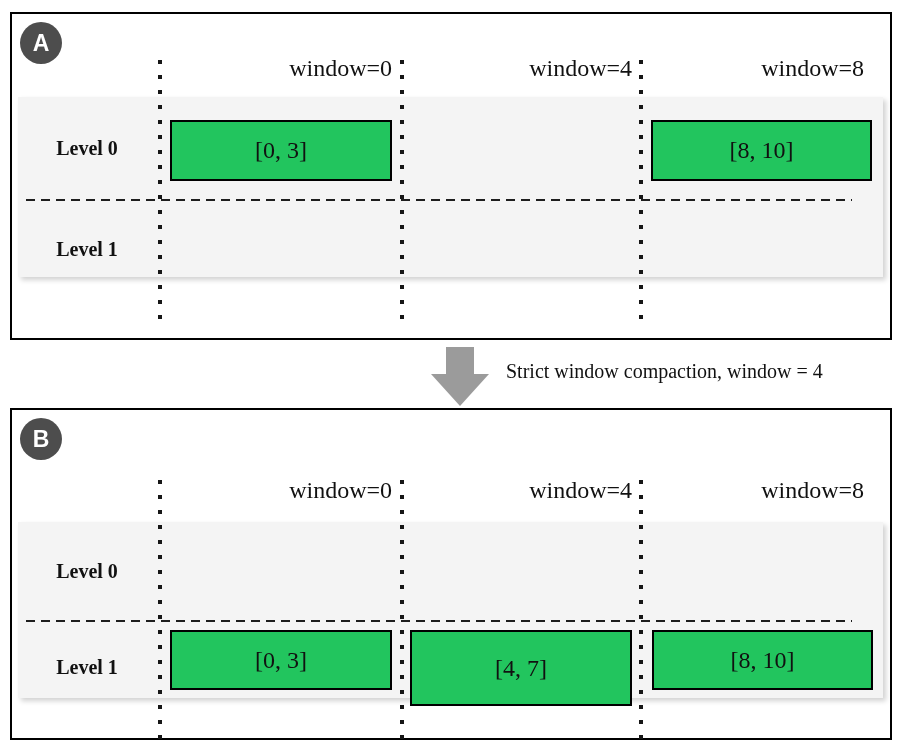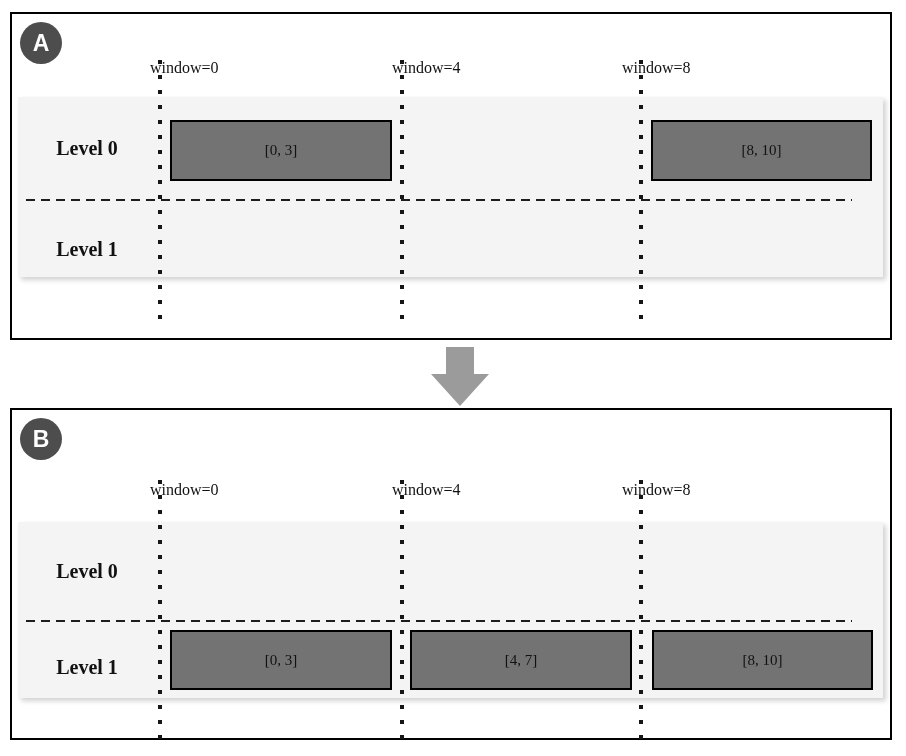--- a/index.html
+++ b/index.html
@@ -40,22 +40,22 @@
     left: 18px;
     width: 865px;
     background: #f4f4f4;
     box-shadow: 3px 3px 5px rgba(0,0,0,0.18);
     z-index: 1;
   }
   .colhead {
     position: absolute;
     height: 24px;
     line-height: 24px;
-    text-align: left;
-    font-size: 16px;
+    text-align: right;
+    font-size: 24px;
     z-index: 4;
   }
   .vdots {
     position: absolute;
     width: 4px;
     background-image: repeating-linear-gradient(
       to bottom, #161616 0px, #161616 4px, transparent 4px, transparent 15px);
     z-index: 3;
   }
   .hdash {
@@ -73,27 +73,27 @@
     width: 120px;
     height: 24px;
     line-height: 24px;
     text-align: center;
     font-size: 20px;
     z-index: 4;
     font-weight: bold;
   }
   .ibox {
     position: absolute;
-    background: #737373;
+    background: #22c55e;
     border: 2px solid #000000;
     box-sizing: border-box;
     display: flex;
     align-items: center;
     justify-content: center;
-    font-size: 15px;
+    font-size: 24px;
     z-index: 5;
   }
   .arrow-wrap {
     position: absolute;
     left: 430px;
     top: 347px;
     width: 60px;
     height: 60px;
     z-index: 6;
   }
@@ -133,20 +133,21 @@
   <div class="levlabel" style="top:237px;">Level 1</div>
 
   <div class="ibox" style="left:170px; top:120px; width:222px; height:61px;">[0, 3]</div>
   <div class="ibox" style="left:651px; top:120px; width:221px; height:61px;">[8, 10]</div>
 
   <div class="arrow-wrap">
     <svg width="60" height="60" viewBox="0 0 60 60">
       <polygon points="16,0 44,0 44,27 59,27 30,59 1,27 16,27" fill="#9b9b9b"></polygon>
     </svg>
   </div>
+  <div class="transition-label">Strict window compaction, window = 4</div>
 
   <section class="panel" style="top:408px; height:332px;"></section>
 
   <div class="badge" style="left:20px; top:418px;">B</div>
 
   <div class="colhead" style="left:150px; top:478px; width:242px;">window=0</div>
   <div class="colhead" style="left:392px; top:478px; width:240px;">window=4</div>
   <div class="colhead" style="left:622px; top:478px; width:242px;">window=8</div>
 
   <div class="band" style="top:522px; height:176px;"></div>
@@ -154,16 +155,16 @@
   <div class="hdash" style="top:620px;"></div>
 
   <div class="vdots" style="left:158px; top:480px; height:268px;"></div>
   <div class="vdots" style="left:400px; top:480px; height:268px;"></div>
   <div class="vdots" style="left:639px; top:480px; height:268px;"></div>
 
   <div class="levlabel" style="top:559px;">Level 0</div>
   <div class="levlabel" style="top:655px;">Level 1</div>
 
   <div class="ibox" style="left:170px; top:630px; width:222px; height:60px;">[0, 3]</div>
-  <div class="ibox" style="left:410px; top:630px; width:222px; height:60px;">[4, 7]</div>
+  <div class="ibox" style="left:410px; top:630px; width:222px; height:76px;">[4, 7]</div>
   <div class="ibox" style="left:652px; top:630px; width:221px; height:60px;">[8, 10]</div>
 
 </div>
 
 </body></html>

